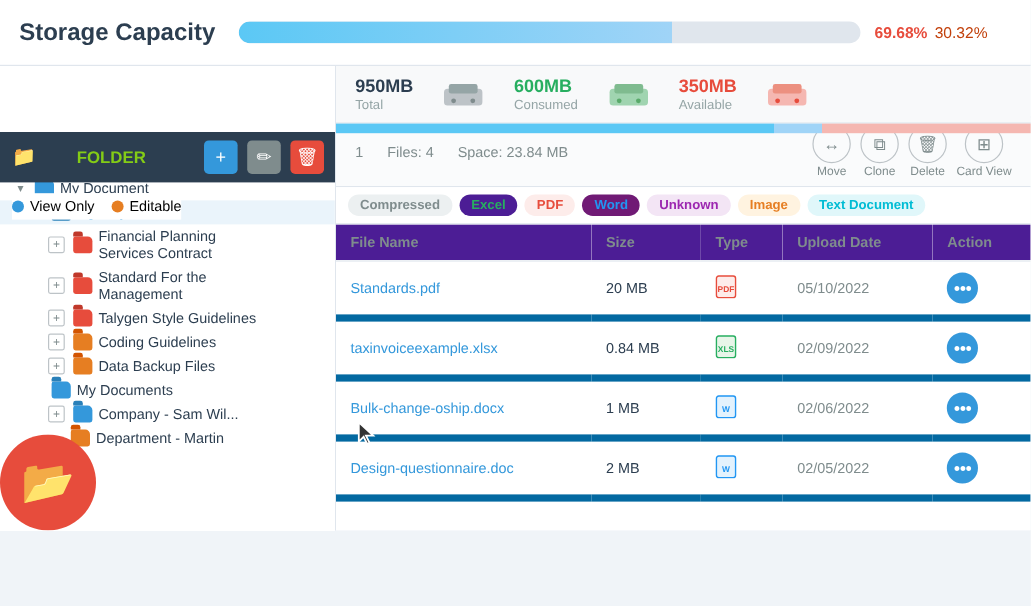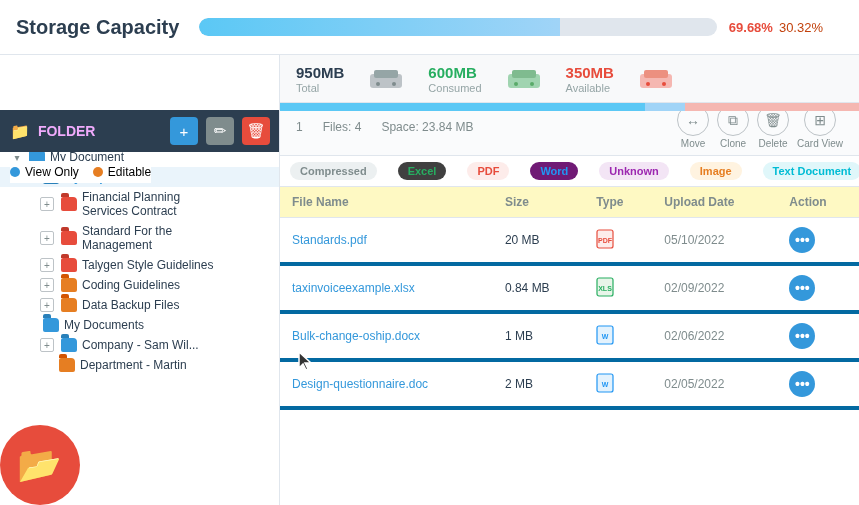--- a/index.html
+++ b/index.html
@@ -1,18 +1,18 @@
 <!DOCTYPE html>
 <html><head>
   <meta charset="utf-8">
   <style>
     * { box-sizing: border-box; margin: 0; padding: 0; font-family: 'Segoe UI', Arial, sans-serif; }
     body { width: 859px; height: 505px; overflow: hidden; background: #f0f4f8; font-size: 13px; }
 
-    .app-container { width: 859px; height: 505px; background: #f0f4f8; position: relative; }
+    .app-container { width: 859px; height: 442px; background: #f0f4f8; position: relative; }
 
     
     .top-bar {
       background: white;
       height: 55px;
       display: flex;
       align-items: center;
       padding: 0 16px;
       border-bottom: 1px solid #e0e6ed;
       position: relative;
@@ -71,26 +71,27 @@
       align-items: center;
       padding: 0 10px;
       gap: 8px;
       width: 280px;
       position: absolute;
       top: 55px;
       left: 0;
       z-index: 20;
     }
     .folder-toolbar-label {
-      color: #f0abfc;
+      color: #84cc16;
       font-weight: 700;
       font-size: 14px;
       display: flex;
       align-items: center;
       gap: 6px;
+      margin-left: 26px;
     }
     .folder-toolbar-btn {
       width: 28px; height: 28px;
       border: none; border-radius: 4px;
       cursor: pointer;
       display: flex; align-items: center; justify-content: center;
       font-size: 15px;
     }
     .btn-blue { background: #3498db; color: white; }
     .btn-gray { background: #7f8c8d; color: white; }
@@ -198,56 +199,56 @@
       cursor: pointer; font-size: 10px; color: #7f8c8d;
       gap: 2px;
     }
     .action-icon-circle { width: 32px; height: 32px; border: 1.5px solid #bdc3c7; border-radius: 50%; display: flex; align-items: center; justify-content: center; font-size: 14px; }
 
     
     .filter-chips {
       display: flex;
       align-items: center;
       padding: 6px 10px;
-      gap: 21px;
+      gap: 6px;
       border-bottom: 1px solid #e0e6ed;
       background: white;
       overflow-x: auto;
     }
     .chip {
       padding: 3px 10px;
       border-radius: 12px;
       font-size: 11px;
       font-weight: 600;
       cursor: pointer;
       white-space: nowrap;
     }
     .chip-compressed { background: #ecf0f1; color: #7f8c8d; }
-    .chip-excel { background: #404040; color: #27ae60; }
+    .chip-excel { background: #4c1d95; color: #27ae60; }
     .chip-pdf { background: #fdecea; color: #e74c3c; }
     .chip-word { background: #701a75; color: #2196f3; }
     .chip-unknown { background: #f3e5f5; color: #9c27b0; }
     .chip-image { background: #fff3e0; color: #e67e22; }
     .chip-text { background: #e0f7fa; color: #00bcd4; }
 
     
     .file-table { flex: 1; overflow-y: auto; }
     table { width: 100%; border-collapse: collapse; }
     thead th {
-      background: #fef9c3;
+      background: #4c1d95;
       border-bottom: 1.5px solid #e0e6ed;
       padding: 8px 12px;
       text-align: left;
       font-size: 12px;
       font-weight: 700;
       color: #7f8c8d;
       position: sticky;
       top: 0;
     }
-    tbody tr { border-bottom: 4px solid #0369a1; }
+    tbody tr { border-bottom: 6px solid #0369a1; }
     tbody td { padding: 9px 12px; font-size: 12px; color: #2c3e50; }
     .file-name-link { color: #3498db; cursor: pointer; text-decoration: none; }
     .file-size { color: #2c3e50; }
     .upload-date { color: #7f8c8d; }
     .action-dots { width: 26px; height: 26px; background: #3498db; border-radius: 50%; color: white; display: flex; align-items: center; justify-content: center; cursor: pointer; font-size: 14px; font-weight: 700; }
 
     
     .bottom-folder {
       position: absolute;
       bottom: 0;

